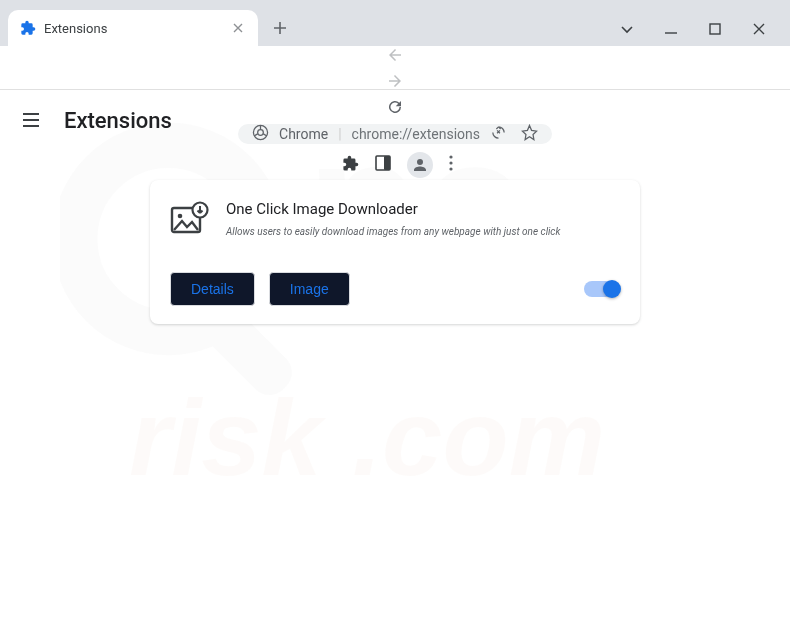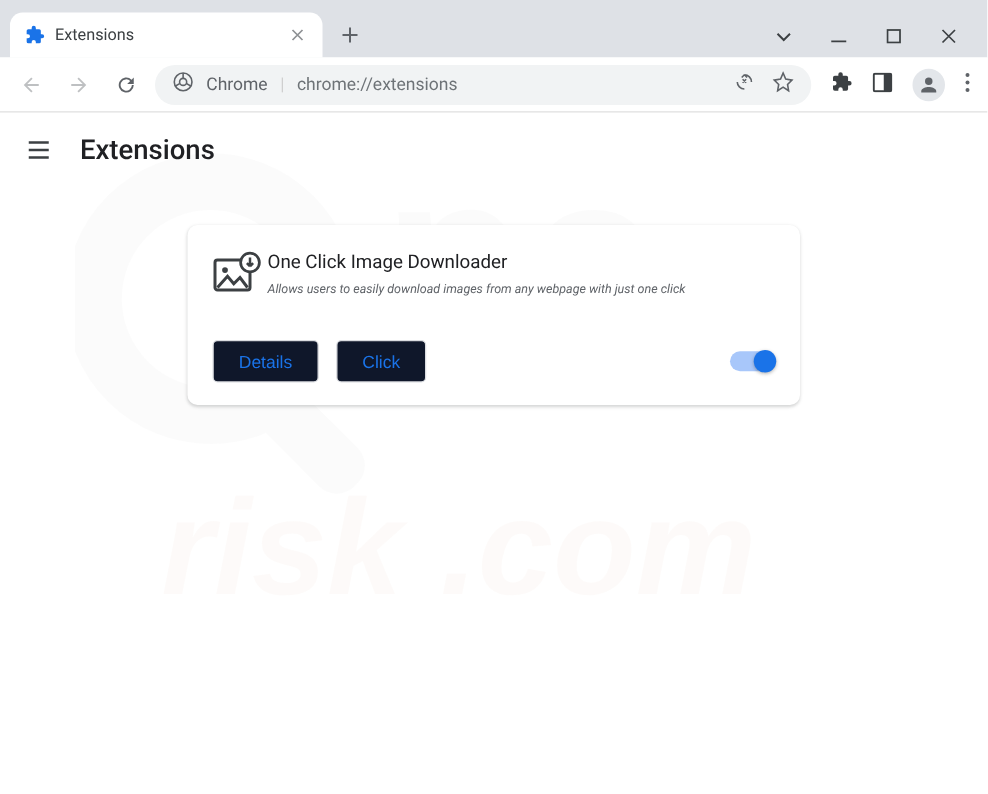--- a/index.html
+++ b/index.html
@@ -61,20 +61,21 @@
   .toolbar {
     height: 44px;
     background:#fff;
     border-bottom:1px solid #e0e0e0;
     display:flex;
     align-items:center;
     padding:0 10px;
     gap:8px;
     position: relative;
     z-index: 2;
+    flex-direction: column;
   }
   .nav-btn {
     width:30px;height:30px;display:flex;align-items:center;justify-content:center;border-radius:50%;color:#5f6368;
   }
   .nav-btn.disabled { opacity:.4; }
   .omnibox {
     flex:1;height:32px;background:#f1f3f4;border-radius:16px;display:flex;align-items:center;padding:0 14px;gap:10px;color:#5f6368;font-size:14px;
   }
   .omnibox .prefix { color:#5f6368; }
   .omnibox .sep { color:#cfcfcf; }
@@ -98,21 +99,21 @@
   }
 
   
   .content {
     padding:30px 0 0 0;display:flex;justify-content:center;position:relative;z-index:2;
   }
   .card {
     width:490px;background:#fff;border-radius:8px;box-shadow:0 1px 3px rgba(60,64,67,.15),0 1px 2px rgba(60,64,67,.08);
     padding:20px 20px 18px 20px;
   }
-  .card-top { display:flex;gap:4px; }
+  .card-top { display:flex;gap:16px; }
   .ext-icon { width:40px;height:40px;flex-shrink:0;display:flex;align-items:center;justify-content:center;}
   .ext-title { font-size:15px;color:#202124;margin-bottom:6px;}
   .ext-desc { font-size:10px;color:#5f6368;line-height:1.5;font-style:italic;}
 
   .card-bottom {
     margin-top:32px;display:flex;align-items:center;gap:14px;
   }
   .btn {
     border:1px solid #dadce0;background:#0f172a;color:#1a73e8;font-size:14px;padding:8px 20px;border-radius:4px;font-weight:500;cursor:pointer;
   }
@@ -266,17 +267,17 @@
           <path d="M30 6v7m0 0l-2.5-2.5M30 13l2.5-2.5" stroke="#3c4043" stroke-width="2" fill="none"></path>
         </svg>
       </div>
       <div>
         <div class="ext-title">One Click Image Downloader</div>
         <div class="ext-desc">Allows users to easily download images from any webpage with just one click</div>
       </div>
     </div>
     <div class="card-bottom">
       <button class="btn">Details</button>
-      <button class="btn">Click</button>
+      <button class="btn">Image</button>
       <div class="ext-toggle"></div>
     </div>
   </div>
 </div>
 
 </body></html>

